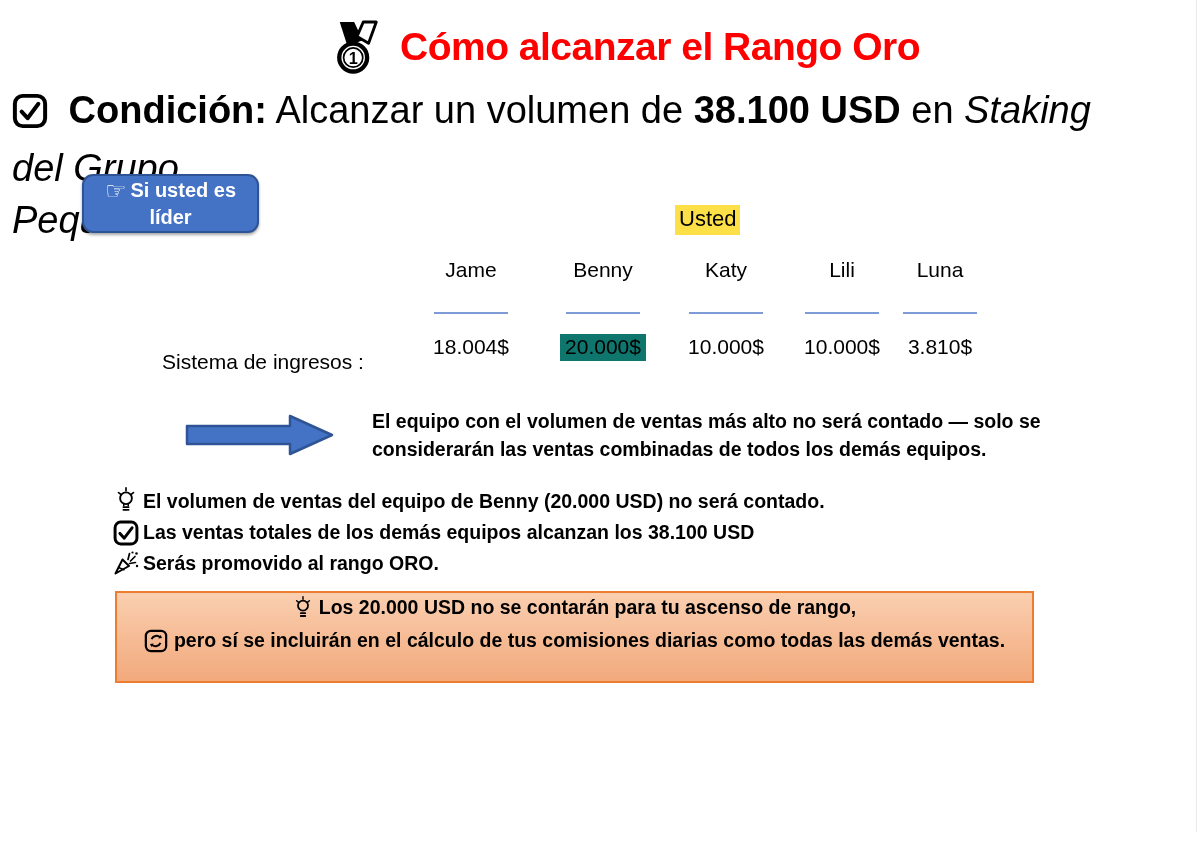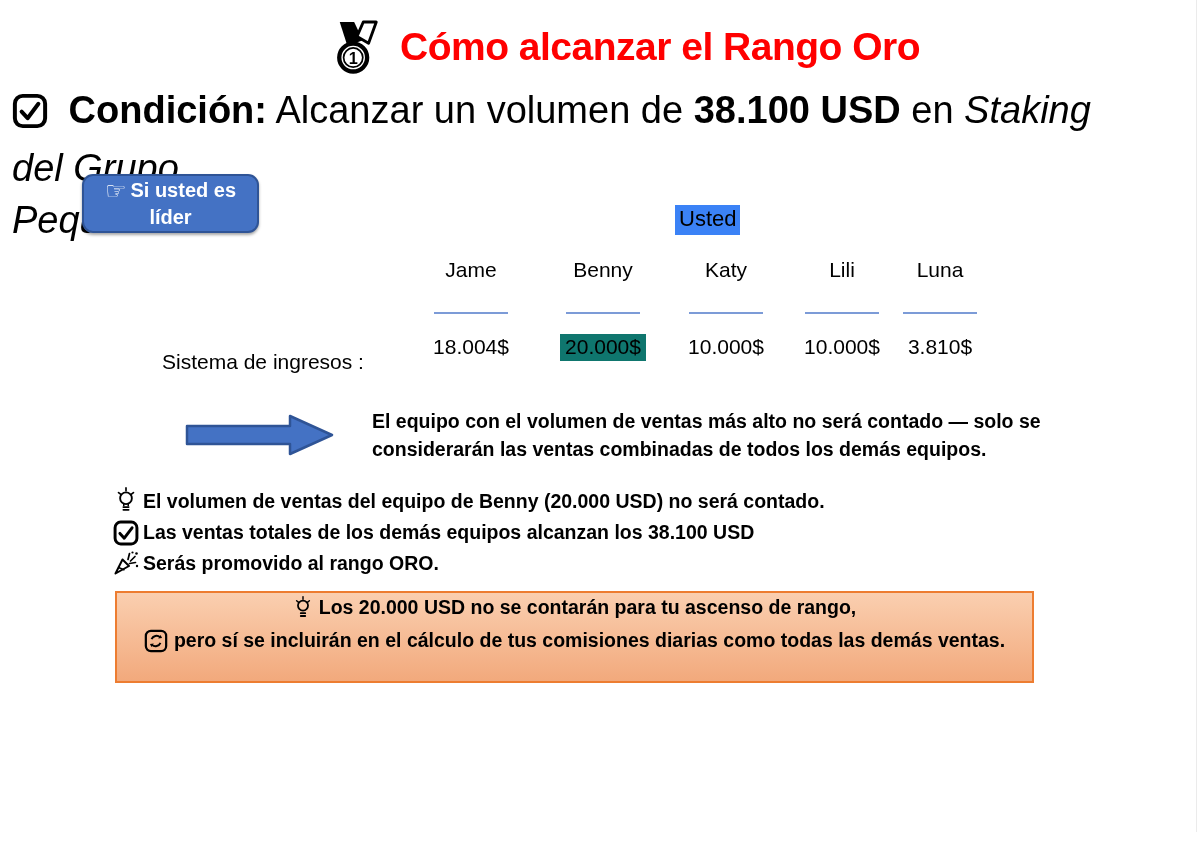--- a/index.html
+++ b/index.html
@@ -22,21 +22,21 @@
   
   .leader-btn{position:absolute;left:82px;top:174px;width:177px;height:59px;box-sizing:border-box;
     background:#4472C4;border:2.5px solid #2F5496;border-radius:11px;
     display:flex;align-items:center;justify-content:center;text-align:center;
     color:#fff;font-weight:bold;font-size:20px;line-height:26px;
     box-shadow:0 2px 3px rgba(0,0,0,0.35);cursor:pointer;}
   .leader-btn .inner{width:160px;}
   .hand{font-weight:normal;font-size:24px;vertical-align:-2px;margin-right:4px;}
 
   
-  .usted{position:absolute;left:675px;top:205px;background:#3b82f6;font-size:22px;padding:1px 4px 3px 4px;}
+  .usted{position:absolute;left:675px;top:205px;background:#fde047;font-size:22px;padding:1px 4px 3px 4px;}
 
   
   .team-table{position:absolute;left:402px;top:258px;width:600px;}
   .trow{display:grid;grid-template-columns:138px 126px 120px 112px 84px;}
   .trow .cell{text-align:center;font-size:21px;}
   .lines-row{margin-top:30px;}
   .lines-row .cell{display:flex;justify-content:center;}
   .uline{width:74px;height:2px;background:#7C9BD7;}
   .values-row{margin-top:21px;}
   .hl-yellow{background:#0f766e;padding:1px 5px 3px 5px;}

